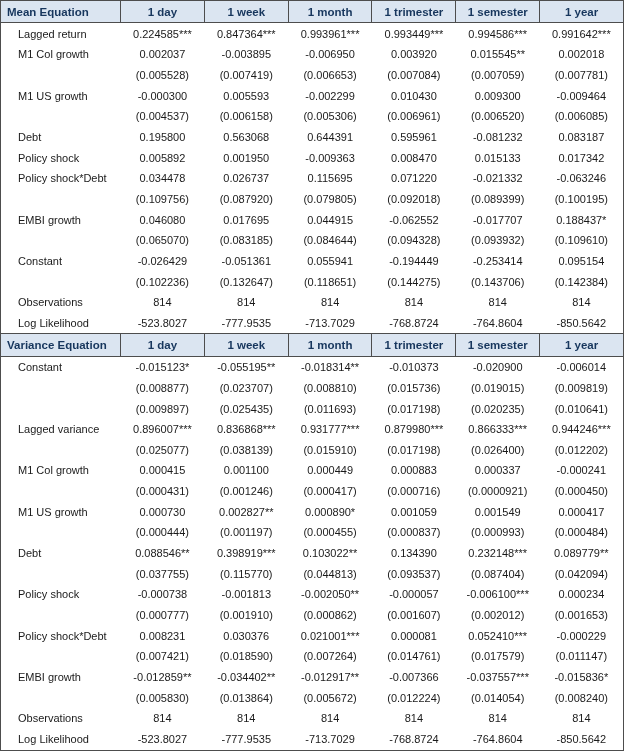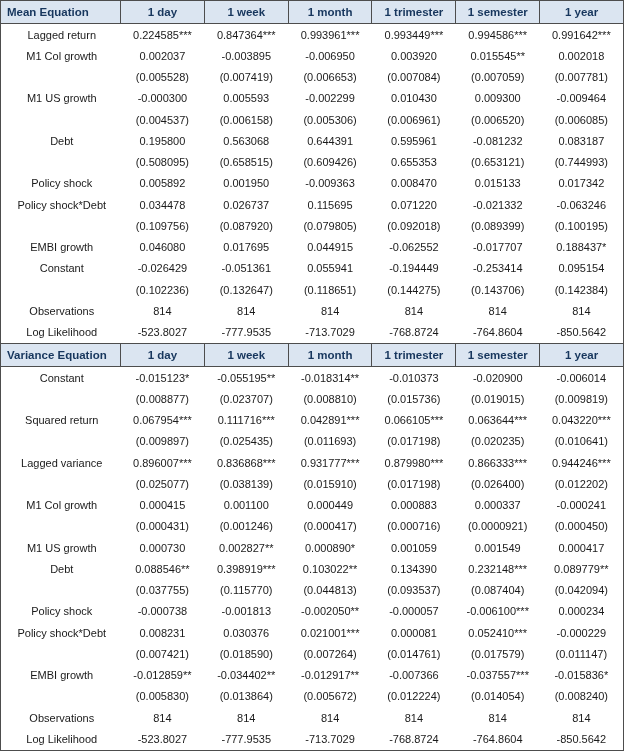--- a/index.html
+++ b/index.html
@@ -38,22 +38,22 @@
   }
   tr.header-row th.label-col {
     text-align: left;
     padding-left: 6px;
   }
   td {
     text-align: center;
     color: #1a1a1a;
   }
   td.label-col {
-    text-align: center;
-    padding-left: 5px;
+    text-align: left;
+    padding-left: 17px;
     color: #1a1a1a;
   }
 </style>
 </head>
 <body>
 
 <div class="table-wrap">
   <table class="results">
     <colgroup>
       <col class="label-col-w">
@@ -121,29 +121,20 @@
         </tr>
         <tr class="coef-row">
           <td class="label-col">Debt</td>
           <td>0.195800</td>
           <td>0.563068</td>
           <td>0.644391</td>
           <td>0.595961</td>
           <td>-0.081232</td>
           <td>0.083187</td>
         </tr>
-        <tr class="se-row">
-          <td class="label-col"></td>
-          <td>(0.508095)</td>
-          <td>(0.658515)</td>
-          <td>(0.609426)</td>
-          <td>0.655353</td>
-          <td>(0.653121)</td>
-          <td>(0.744993)</td>
-        </tr>
         <tr class="coef-row">
           <td class="label-col">Policy shock</td>
           <td>0.005892</td>
           <td>0.001950</td>
           <td>-0.009363</td>
           <td>0.008470</td>
           <td>0.015133</td>
           <td>0.017342</td>
         </tr>
         <tr class="coef-row">
@@ -165,20 +156,29 @@
           <td>(0.100195)</td>
         </tr>
         <tr class="coef-row">
           <td class="label-col">EMBI growth</td>
           <td>0.046080</td>
           <td>0.017695</td>
           <td>0.044915</td>
           <td>-0.062552</td>
           <td>-0.017707</td>
           <td>0.188437*</td>
+        </tr>
+        <tr class="se-row">
+          <td class="label-col"></td>
+          <td>(0.065070)</td>
+          <td>(0.083185)</td>
+          <td>(0.084644)</td>
+          <td>(0.094328)</td>
+          <td>(0.093932)</td>
+          <td>(0.109610)</td>
         </tr>
         <tr class="coef-row">
           <td class="label-col">Constant</td>
           <td>-0.026429</td>
           <td>-0.051361</td>
           <td>0.055941</td>
           <td>-0.194449</td>
           <td>-0.253414</td>
           <td>0.095154</td>
         </tr>
@@ -229,29 +229,20 @@
         </tr>
         <tr class="se-row">
           <td class="label-col"></td>
           <td>(0.008877)</td>
           <td>(0.023707)</td>
           <td>(0.008810)</td>
           <td>(0.015736)</td>
           <td>(0.019015)</td>
           <td>(0.009819)</td>
         </tr>
-        <tr class="coef-row">
-          <td class="label-col">Squared return</td>
-          <td>0.067954***</td>
-          <td>0.111716***</td>
-          <td>0.042891***</td>
-          <td>0.066105***</td>
-          <td>0.063644***</td>
-          <td>0.043220***</td>
-        </tr>
         <tr class="se-row">
           <td class="label-col"></td>
           <td>(0.009897)</td>
           <td>(0.025435)</td>
           <td>(0.011693)</td>
           <td>(0.017198)</td>
           <td>(0.020235)</td>
           <td>(0.010641)</td>
         </tr>
         <tr class="coef-row">
@@ -292,20 +283,29 @@
         </tr>
         <tr class="coef-row">
           <td class="label-col">M1 US growth</td>
           <td>0.000730</td>
           <td>0.002827**</td>
           <td>0.000890*</td>
           <td>0.001059</td>
           <td>0.001549</td>
           <td>0.000417</td>
         </tr>
+        <tr class="se-row">
+          <td class="label-col"></td>
+          <td>(0.000444)</td>
+          <td>(0.001197)</td>
+          <td>(0.000455)</td>
+          <td>(0.000837)</td>
+          <td>(0.000993)</td>
+          <td>(0.000484)</td>
+        </tr>
         <tr class="coef-row">
           <td class="label-col">Debt</td>
           <td>0.088546**</td>
           <td>0.398919***</td>
           <td>0.103022**</td>
           <td>0.134390</td>
           <td>0.232148***</td>
           <td>0.089779**</td>
         </tr>
         <tr class="se-row">
@@ -318,20 +318,29 @@
           <td>(0.042094)</td>
         </tr>
         <tr class="coef-row">
           <td class="label-col">Policy shock</td>
           <td>-0.000738</td>
           <td>-0.001813</td>
           <td>-0.002050**</td>
           <td>-0.000057</td>
           <td>-0.006100***</td>
           <td>0.000234</td>
+        </tr>
+        <tr class="se-row">
+          <td class="label-col"></td>
+          <td>(0.000777)</td>
+          <td>(0.001910)</td>
+          <td>(0.000862)</td>
+          <td>(0.001607)</td>
+          <td>(0.002012)</td>
+          <td>(0.001653)</td>
         </tr>
         <tr class="coef-row">
           <td class="label-col">Policy shock*Debt</td>
           <td>0.008231</td>
           <td>0.030376</td>
           <td>0.021001***</td>
           <td>0.000081</td>
           <td>0.052410***</td>
           <td>-0.000229</td>
         </tr>

